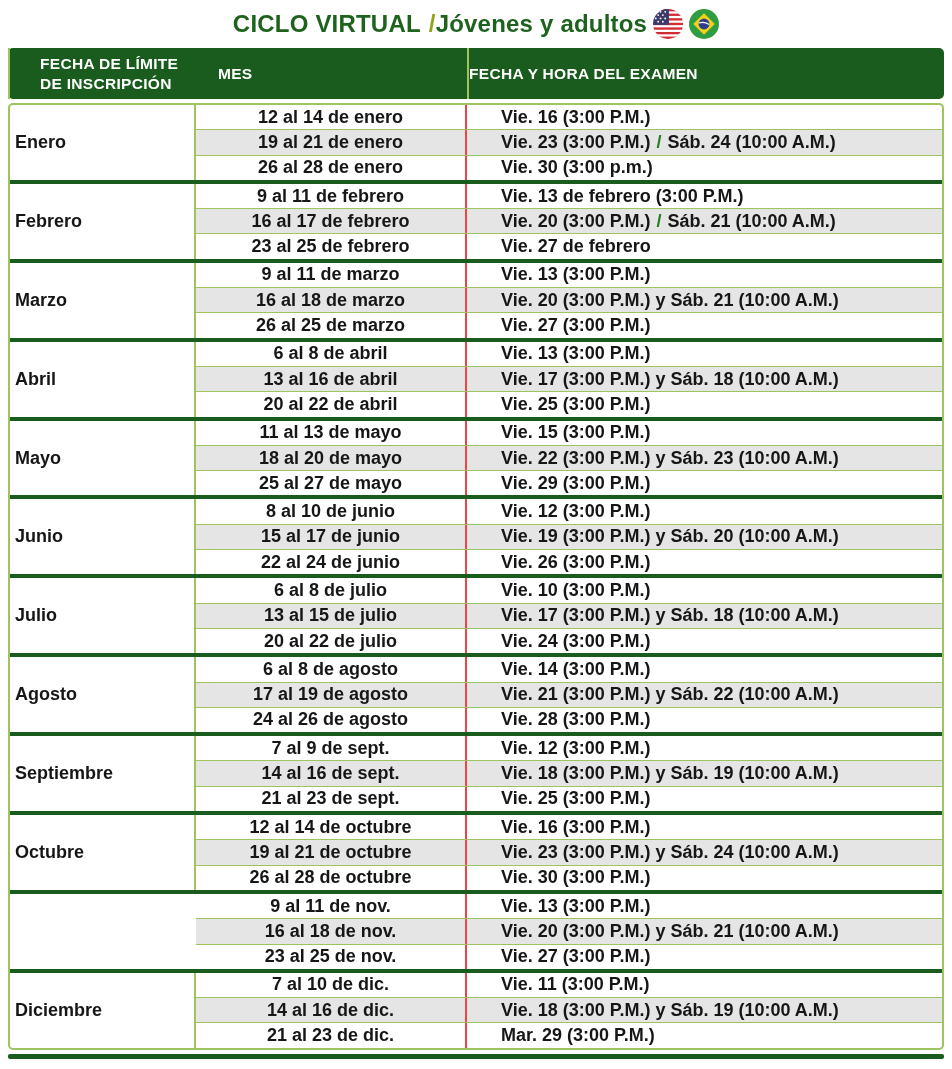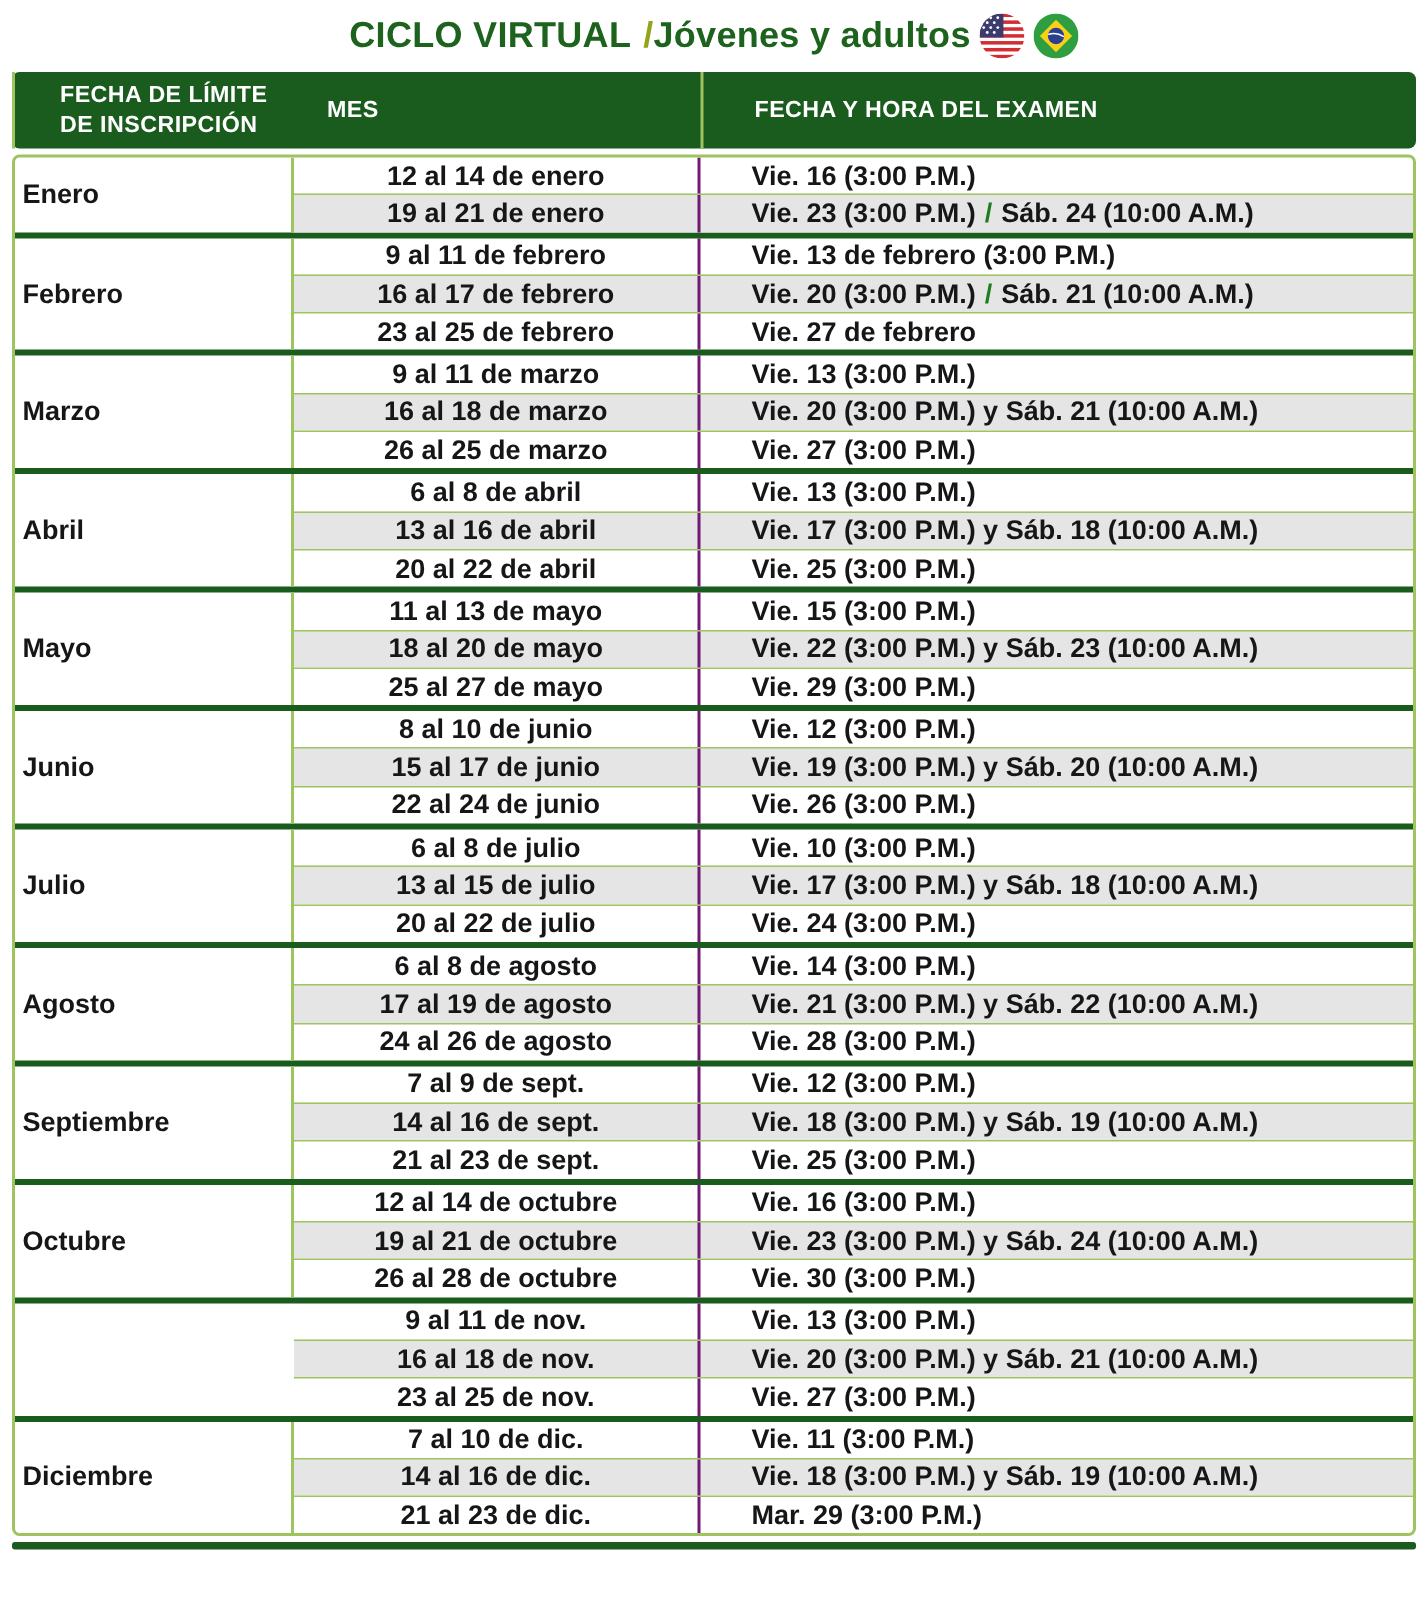--- a/index.html
+++ b/index.html
@@ -22,41 +22,41 @@
   .table-wrap{margin:0 8px;}
   .thead{
     height:51px;background:#1a5b1e;border-radius:5px;
     display:grid;grid-template-columns:188px 271px 1fr;
     color:#ffffff;font-size:15.5px;letter-spacing:.3px;
   }
   .th{display:flex;align-items:center;box-sizing:border-box;}
   .th1{padding-left:22px;}
   .th2{padding-left:30px;border-left:2px solid #9dc45f;}
   .th2 span{display:block;width:185px;line-height:1.25;}
-  .th3{padding-left:34px;border-left:2px solid #9dc45f;}
+  .th3{border-left:2px solid #9dc45f;}
   .tbody{
     margin-top:4px;border:2px solid #9dc45f;border-radius:5px;
     overflow:hidden;background:#ffffff;
   }
   .month-group{display:grid;grid-template-columns:186px 271px 1fr;}
   .month-group + .month-group{border-top:4px solid #1a5b1e;}
   .month-cell{
     display:flex;align-items:center;padding-left:5px;
     font-size:18px;border-right:2px solid #9dc45f;box-sizing:border-box;
   }
   .rows{grid-column:2 / 4;display:block;}
   .row{
     display:grid;grid-template-columns:269px 1fr;height:24.3px;
     font-size:18px;
   }
   .row + .row{border-top:1.5px solid #9dc45f;}
   .row.alt{background:#e5e5e5;}
   .cell{display:flex;align-items:center;box-sizing:border-box;white-space:nowrap;}
   .cell.insc{justify-content:center;text-align:center;}
-  .cell.exam{padding-left:34px;border-left:2px solid #701a75;}
+  .cell.exam{padding-left:34px;border-left:2px solid #ef4444;}
   .gslash{color:#1e7d1e;margin:0 6px;}
   
   .bottom-bar{margin:4px 8px 0 8px;height:5px;background:#1a5b1e;border-radius:2px;}
 </style>
 </head>
 <body>
 
 <div class="page">
 
   <div class="title">
@@ -120,20 +120,24 @@
           <div class="month-cell">Enero</div>
           <div class="rows">
             <div class="row">
               <div class="cell insc">12 al 14 de enero</div>
               <div class="cell exam">Vie. 16 (3:00 P.M.)</div>
             </div>
             <div class="row alt">
               <div class="cell insc">19 al 21 de enero</div>
               <div class="cell exam">Vie. 23 (3:00 P.M.)<span class="gslash">/</span>Sáb. 24 (10:00 A.M.)</div>
             </div>
+            <div class="row">
+              <div class="cell insc">26 al 28 de enero</div>
+              <div class="cell exam">Vie. 30 (3:00 p.m.)</div>
+            </div>
           </div>
         </div>
         <div class="month-group">
           <div class="month-cell">Febrero</div>
           <div class="rows">
             <div class="row">
               <div class="cell insc">9 al 11 de febrero</div>
               <div class="cell exam">Vie. 13 de febrero (3:00 P.M.)</div>
             </div>
             <div class="row alt">

